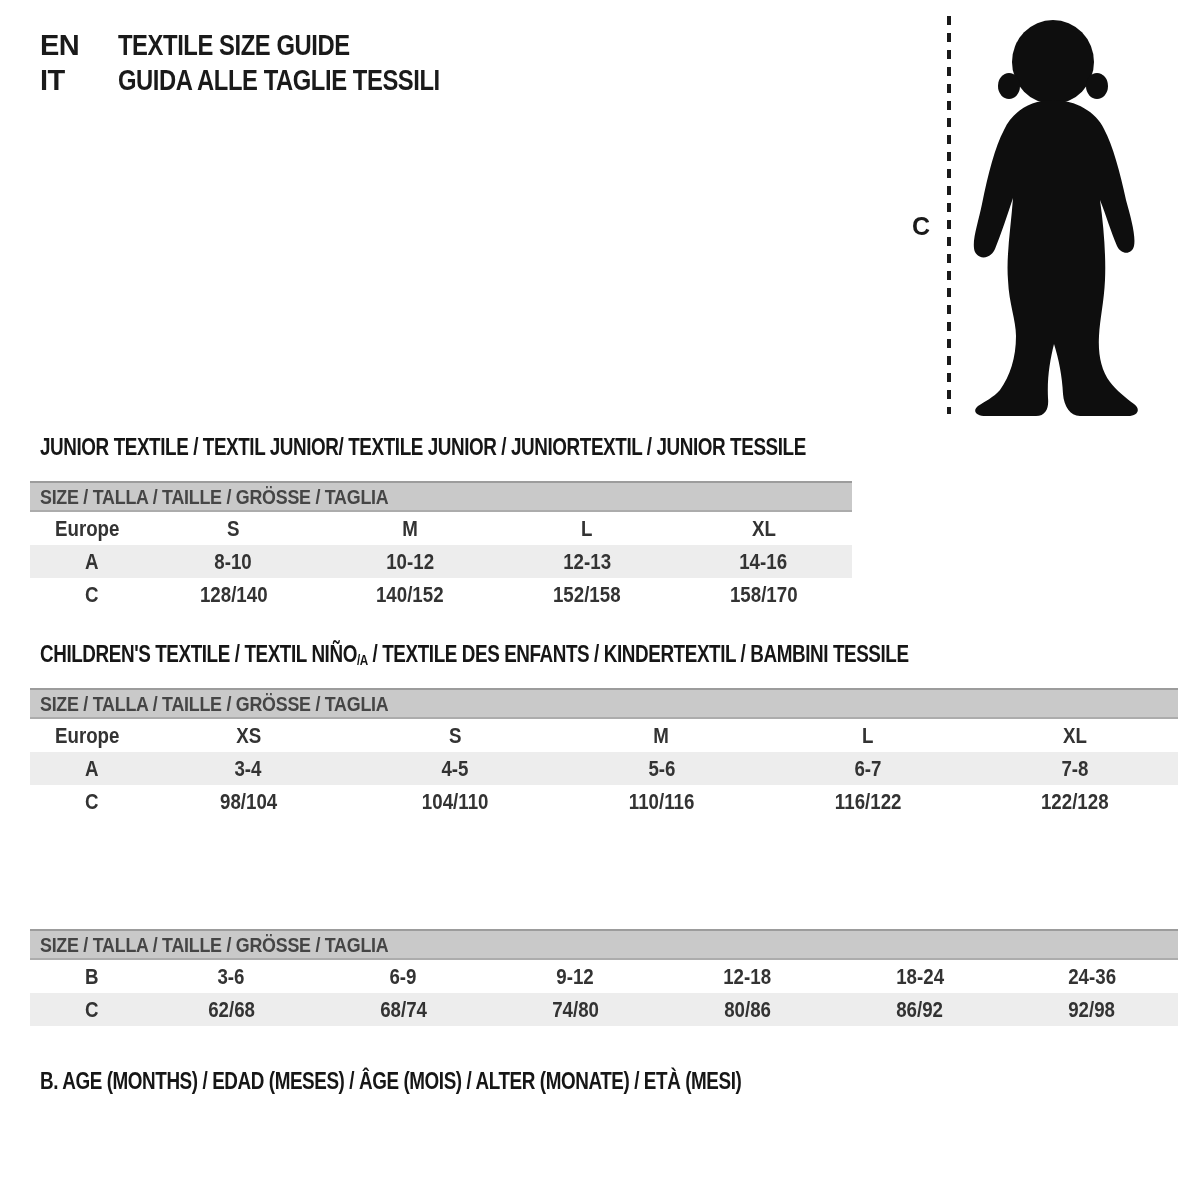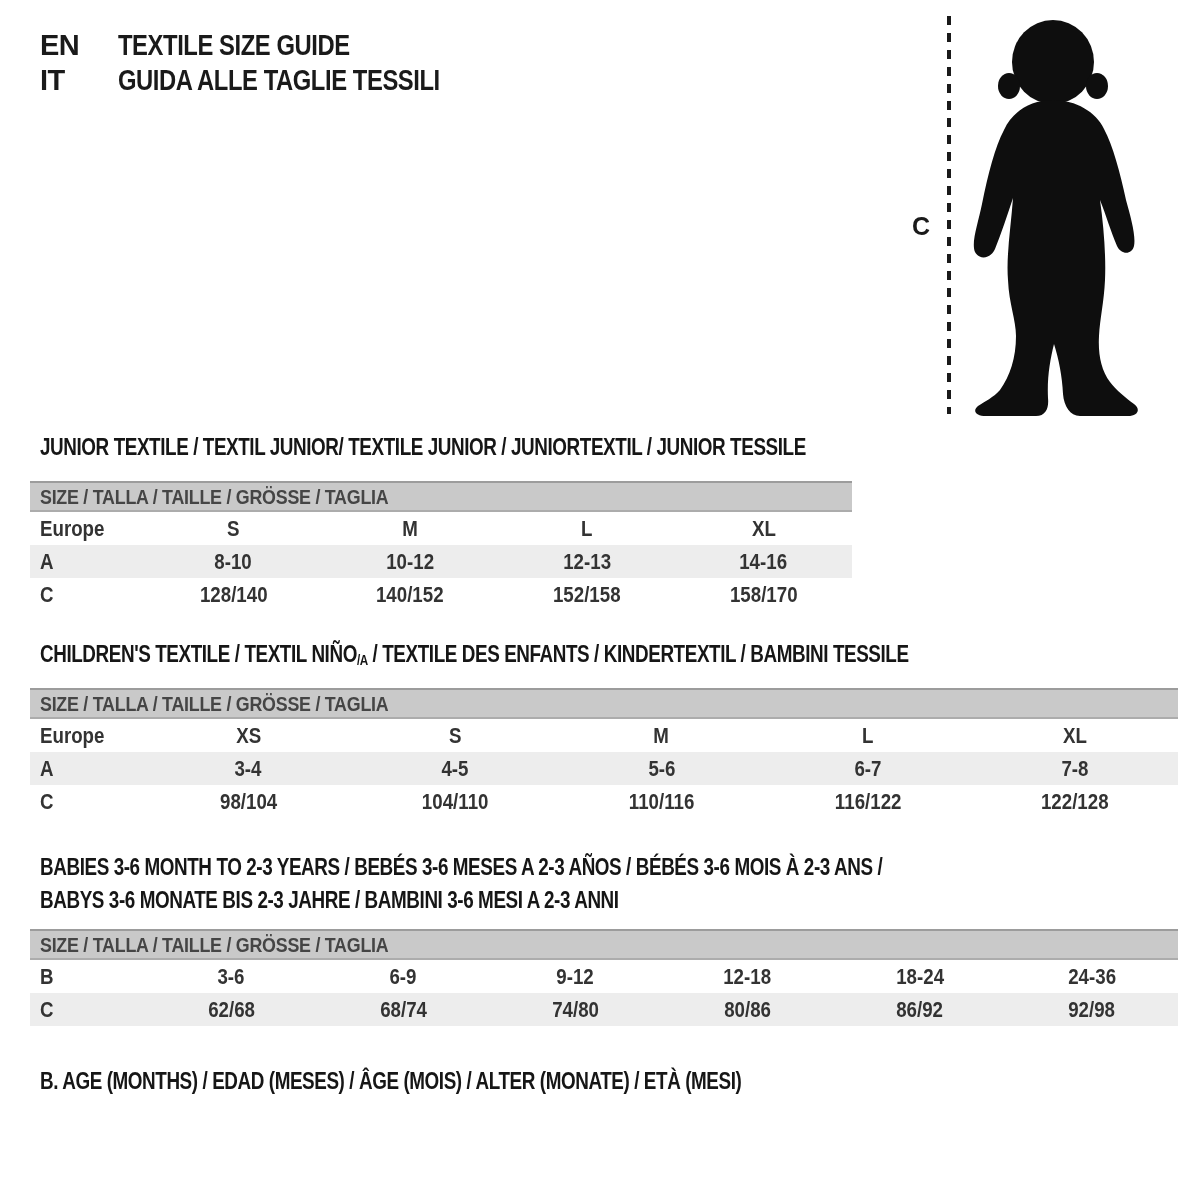--- a/index.html
+++ b/index.html
@@ -34,21 +34,21 @@
   
   .sizetable { box-sizing:border-box; }
   .thead {
     box-sizing:border-box; height:31px; background:#c9c9c9;
     border-top:2px solid #9c9c9c; border-bottom:2px solid #acacac;
     display:flex; align-items:center; padding-left:10px;
     font-size:21px; color:#454545; letter-spacing:-0.3px;
   }
   .trow { height:33px; display:flex; align-items:center; font-size:22px; color:#333333; }
   .trow.alt { background:#ededed; }
-  .tlabel { box-sizing:border-box; width:115px; padding-left:10px; text-align:left; }
+  .tlabel { box-sizing:border-box; width:115px; padding-left:10px; text-align:center; }
   .tcell  { flex:1; text-align:center; }
 
   
   .legend-block { left:40px; top:1064px; font-size:23px; letter-spacing:-0.5px; color:#161616; }
   .legend-line { height:35px; line-height:35px; white-space:nowrap; }
 
   .sil { fill:#0e0e0e; }
 </style>
 </head>
 <body>
@@ -157,24 +157,20 @@
     <div class="trow">
       <span class="tlabel"><span class="cond85">C</span></span>
       <span class="tcell"><span class="cellcond">98/104</span></span>
       <span class="tcell"><span class="cellcond">104/110</span></span>
       <span class="tcell"><span class="cellcond">110/116</span></span>
       <span class="tcell"><span class="cellcond">116/122</span></span>
       <span class="tcell"><span class="cellcond">122/128</span></span>
     </div>
   </div>
 
-  <div class="abs sec-title" style="left:40px; top:851px; line-height:33px;">
-    <div><span class="cond">BABIES 3-6 MONTH TO 2-3 YEARS / BEBÉS 3-6 MESES A 2-3 AÑOS / BÉBÉS 3-6 MOIS À 2-3 ANS /</span></div>
-    <div><span class="cond">BABYS 3-6 MONATE BIS 2-3 JAHRE / BAMBINI 3-6 MESI A 2-3 ANNI</span></div>
-  </div>
   <div class="abs sizetable" style="left:30px; top:929px; width:1148px;">
     <div class="thead">
       <span class="cond85">SIZE / TALLA / TAILLE / GRÖSSE / TAGLIA</span>
     </div>
     <div class="trow">
       <span class="tlabel"><span class="cond85">B</span></span>
       <span class="tcell"><span class="cellcond">3-6</span></span>
       <span class="tcell"><span class="cellcond">6-9</span></span>
       <span class="tcell"><span class="cellcond">9-12</span></span>
       <span class="tcell"><span class="cellcond">12-18</span></span>

